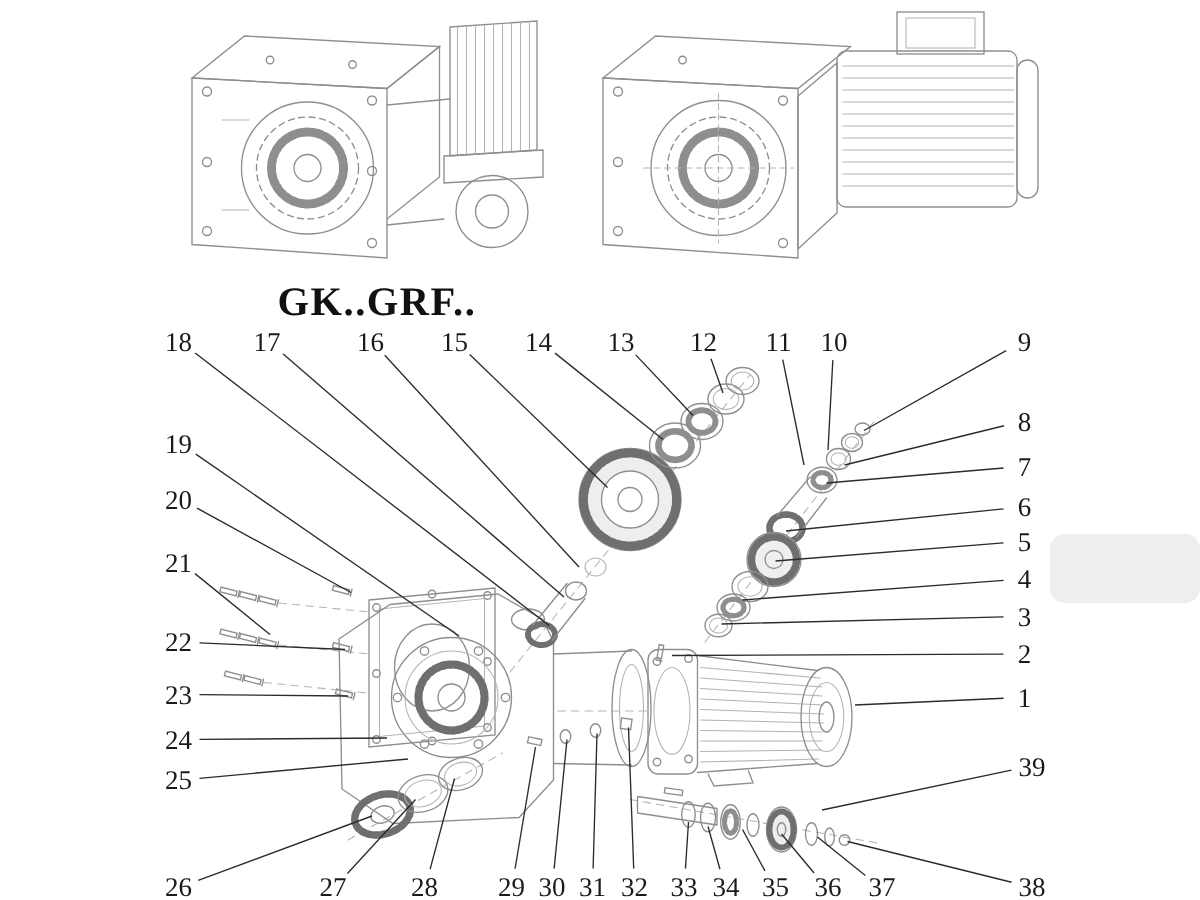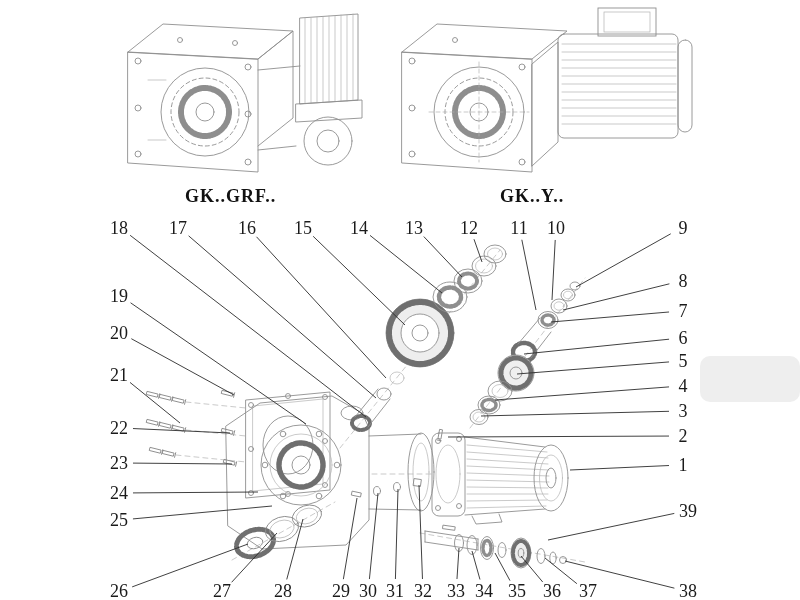--- a/index.html
+++ b/index.html
@@ -7,21 +7,21 @@
           font-family:"Liberation Serif",serif;color:var(--ink,#1a1a1a);}
   svg{position:absolute;left:0;top:0;}
   .ln{stroke:var(--line-art,#8e8e8e);fill:none;stroke-width:0.9;stroke-linecap:round;}
   .lt{stroke:#b3b3b3;stroke-width:0.7;}
   .dk{stroke:#6f6f6f;}
   .dash{stroke-dasharray:4 3;}
   .teeth{stroke-dasharray:2.6 2;}
   #leader-lines line{stroke:var(--leader,#2b2b2b);stroke-width:0.9;}
   #callout-labels text{font-family:"Liberation Serif",serif;font-size:18px;fill:var(--ink,#1a1a1a);
                        text-anchor:middle;dominant-baseline:central;}
-  .title{position:absolute;font-weight:bold;font-size:18px;letter-spacing:1px;color:#111;}
+  .title{position:absolute;font-weight:bold;font-size:27px;letter-spacing:1px;color:#111;}
   .title-left{left:185px;top:186px;}
   .title-right{left:500px;top:186px;}
 </style>
 </head>
 <body>
 
 <div class="canvas">
   <svg width="800" height="600" viewBox="0 0 800 600">
 
     <rect x="700" y="356" width="100" height="46" rx="10" fill="#dedede" opacity="0.5"></rect>
@@ -350,14 +350,13 @@
         <text x="423" y="591">32</text>
         <text x="456" y="591">33</text>
         <text x="484" y="591">34</text>
         <text x="517" y="591">35</text>
         <text x="552" y="591">36</text>
         <text x="588" y="591">37</text>
       </g>
   </svg>
 
   <div class="title title-left">GK..GRF..</div>
-  <div class="title title-right">GK..Y..</div>
 </div>
 
 </body></html>

